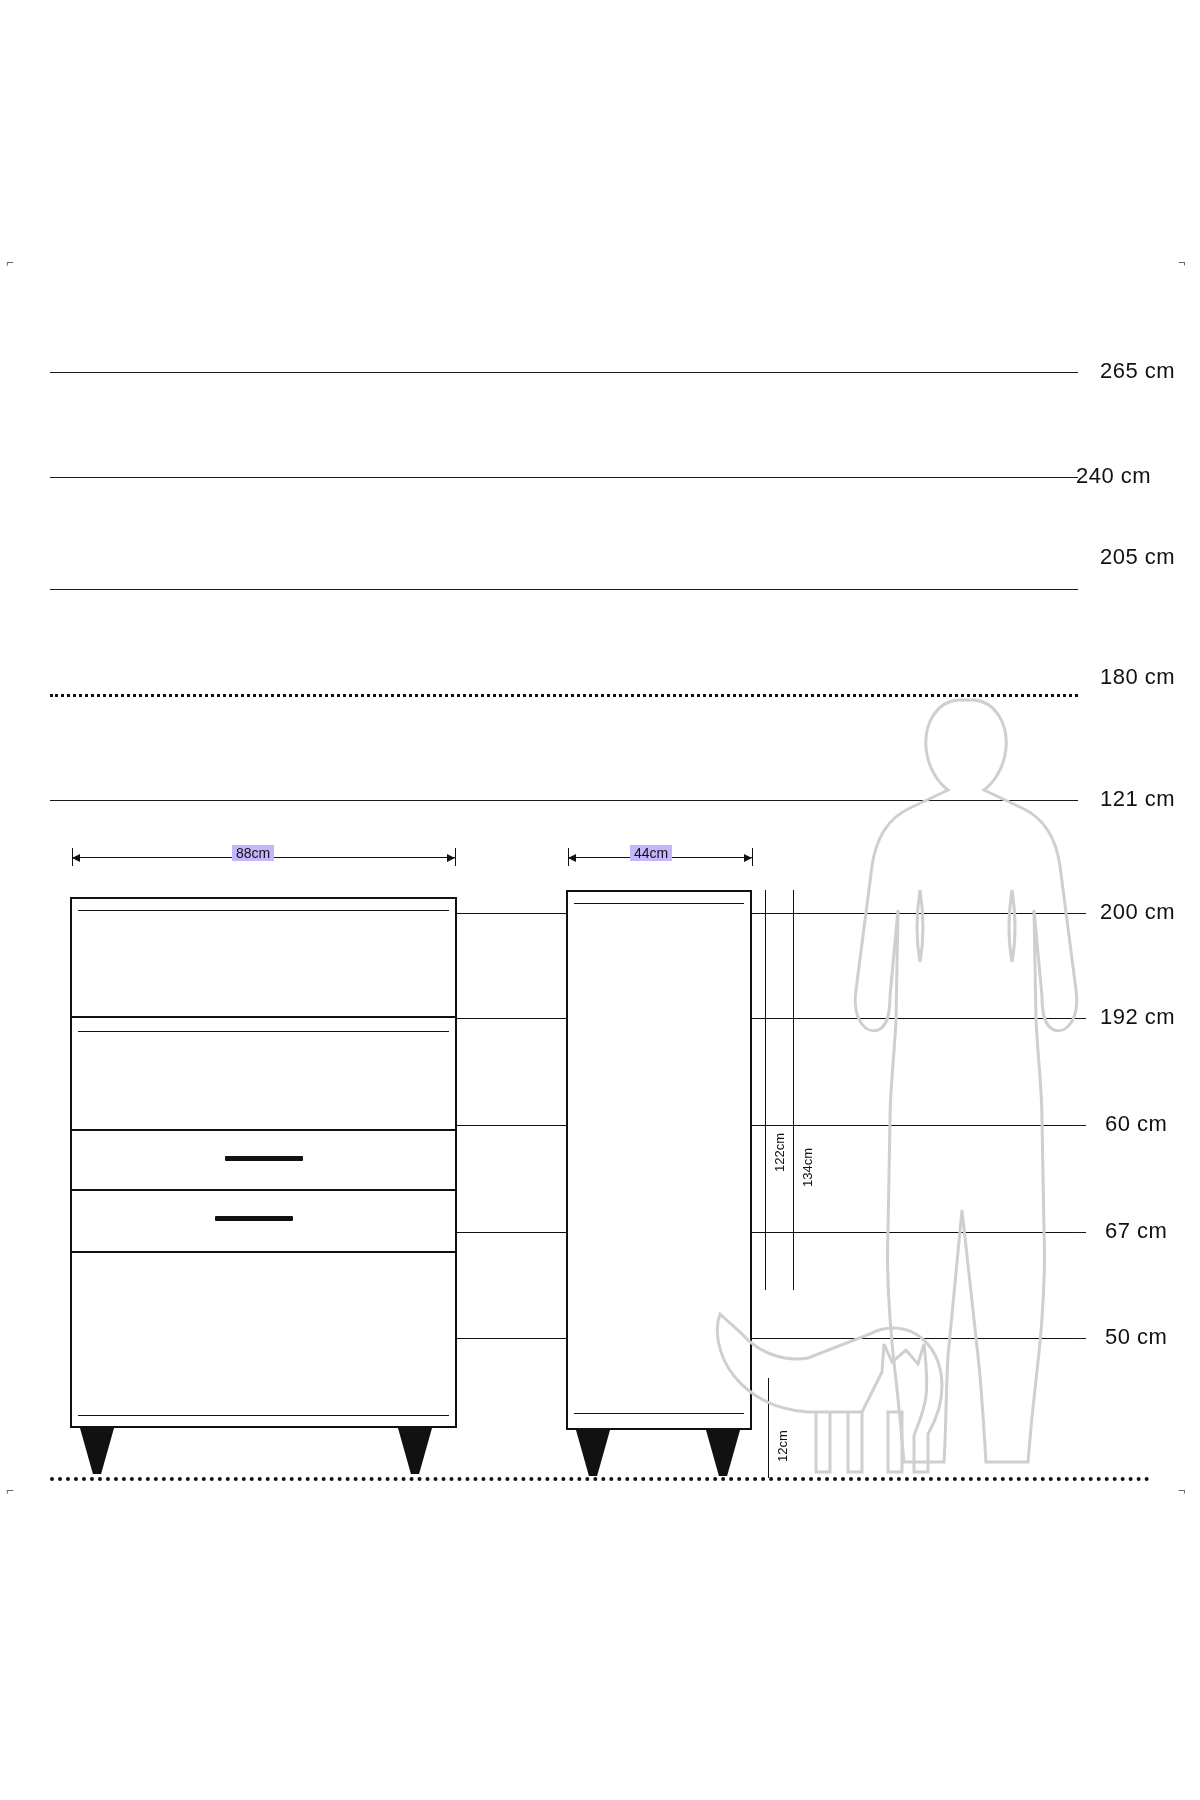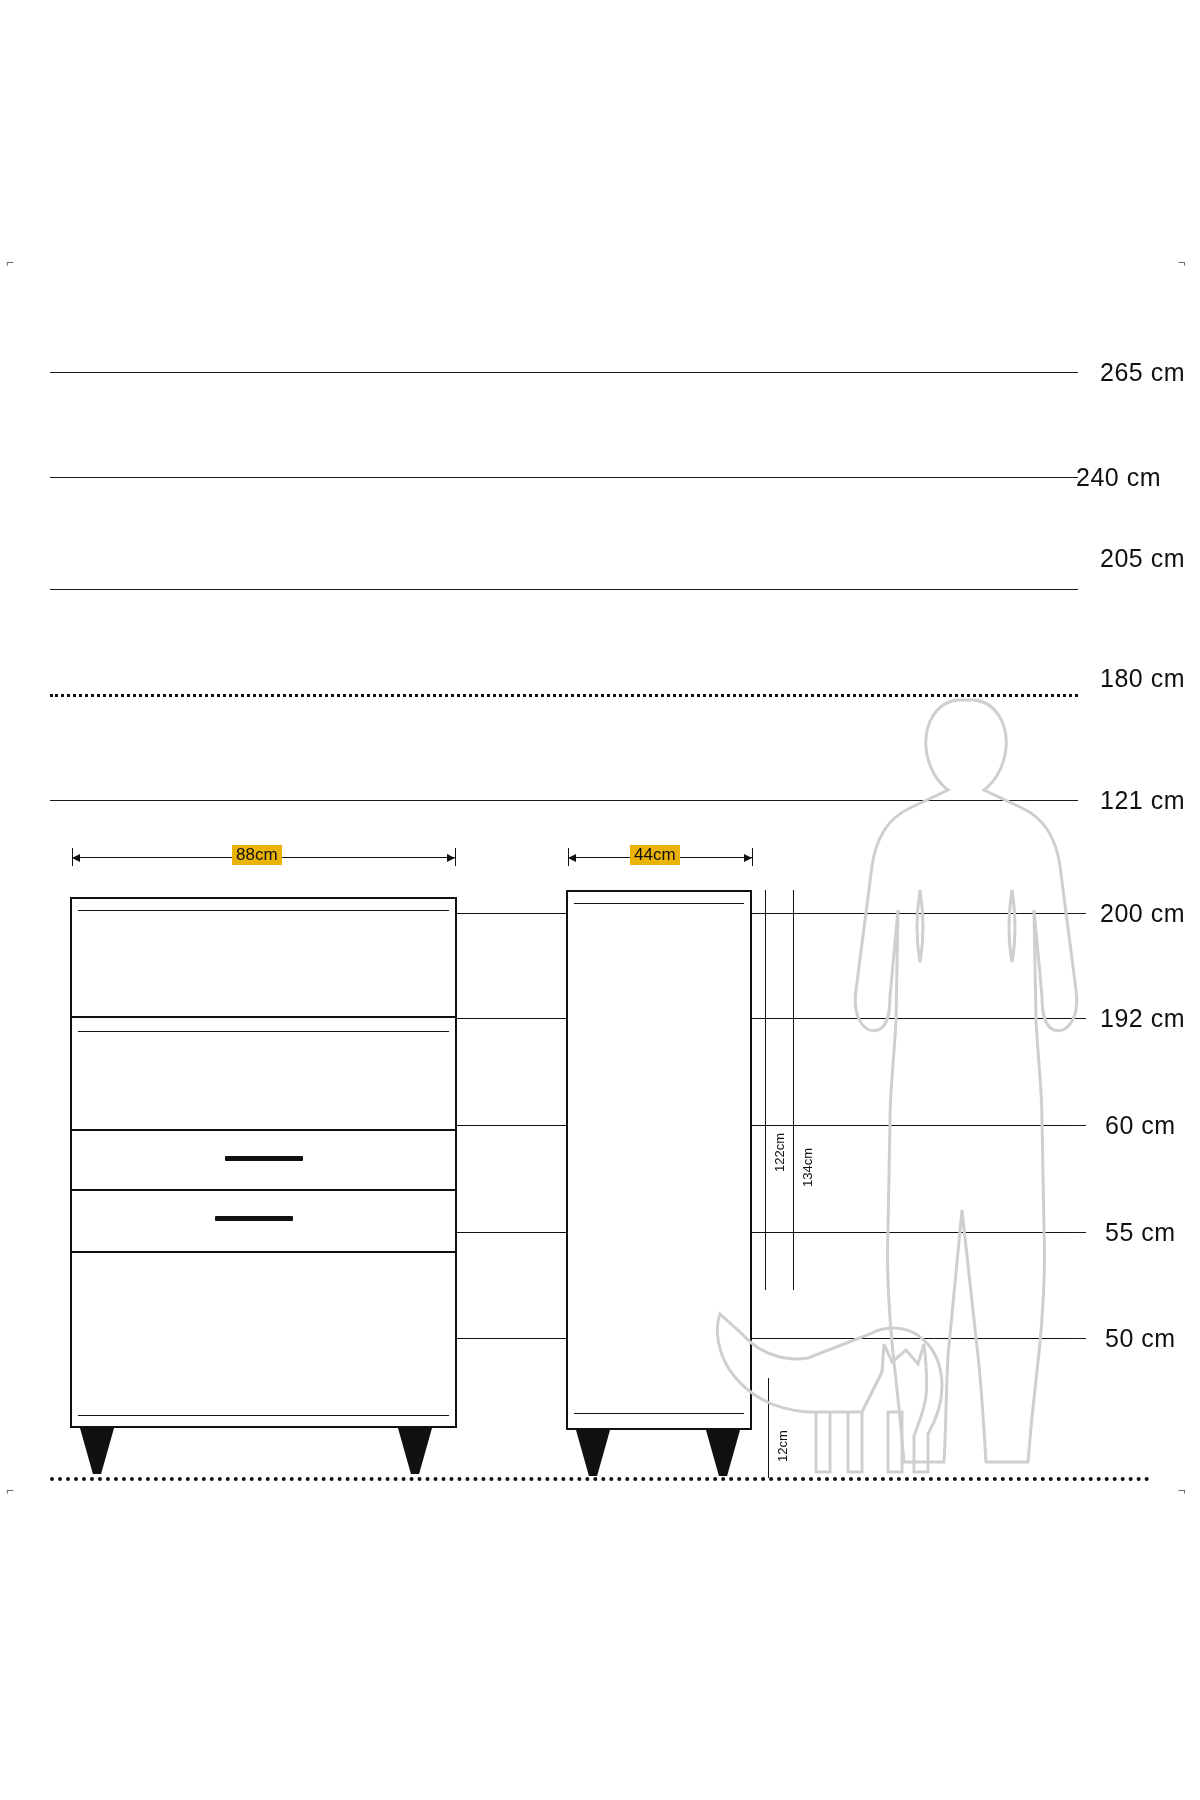--- a/index.html
+++ b/index.html
@@ -25,21 +25,21 @@
   .scale-line {
     position: absolute;
     height: 0;
     border-top: 1.4px solid #1a1a1a;
   }
   .scale-line.dashed {
     border-top: 3px dotted #111111;
   }
   .scale-label {
     position: absolute;
-    font-size: 25px;
+    font-size: 22px;
     letter-spacing: 0.5px;
     color: #111111;
     white-space: nowrap;
     text-align: left;
   }
   .tick {
     position: absolute;
     width: 16px;
     height: 0;
     border-top: 1.4px solid #1a1a1a;
@@ -106,22 +106,22 @@
   }
   .dim-h::before { left: 0; border-right: 8px solid #111111; }
   .dim-h::after  { right: 0; border-left: 8px solid #111111; }
   .dim-tick {
     position: absolute;
     width: 0;
     border-left: 1.2px solid #111111;
   }
   .dim-label-h {
     position: absolute;
-    font-size: 17px;
-    background: #eab308;
+    font-size: 14px;
+    background: #c4b5fd;
     padding: 0 4px;
     white-space: nowrap;
     text-align: right;
   }
   .dim-v {
     position: absolute;
     width: 0;
     border-left: 1.2px solid #111111;
   }
   .dim-label-v {
@@ -170,21 +170,21 @@
   <div class="tick" style="left:1070px; top:913px;"></div>
   <div class="scale-label" style="left:1100px; top:899px;">200 cm</div>
 
   <div class="tick" style="left:1070px; top:1018px;"></div>
   <div class="scale-label" style="left:1100px; top:1004px;">192 cm</div>
 
   <div class="tick" style="left:1070px; top:1125px;"></div>
   <div class="scale-label" style="left:1105px; top:1111px;">60 cm</div>
 
   <div class="tick" style="left:1070px; top:1232px;"></div>
-  <div class="scale-label" style="left:1105px; top:1218px;">55 cm</div>
+  <div class="scale-label" style="left:1105px; top:1218px;">67 cm</div>
 
   <div class="tick" style="left:1070px; top:1338px;"></div>
   <div class="scale-label" style="left:1105px; top:1324px;">50 cm</div>
 
   <div class="thin-shelf" style="left:455px; top:913px; width:615px;"></div>
   <div class="thin-shelf" style="left:455px; top:1018px; width:615px;"></div>
   <div class="thin-shelf" style="left:455px; top:1125px; width:615px;"></div>
   <div class="thin-shelf" style="left:455px; top:1232px; width:615px;"></div>
   <div class="thin-shelf" style="left:455px; top:1338px; width:615px;"></div>
 

